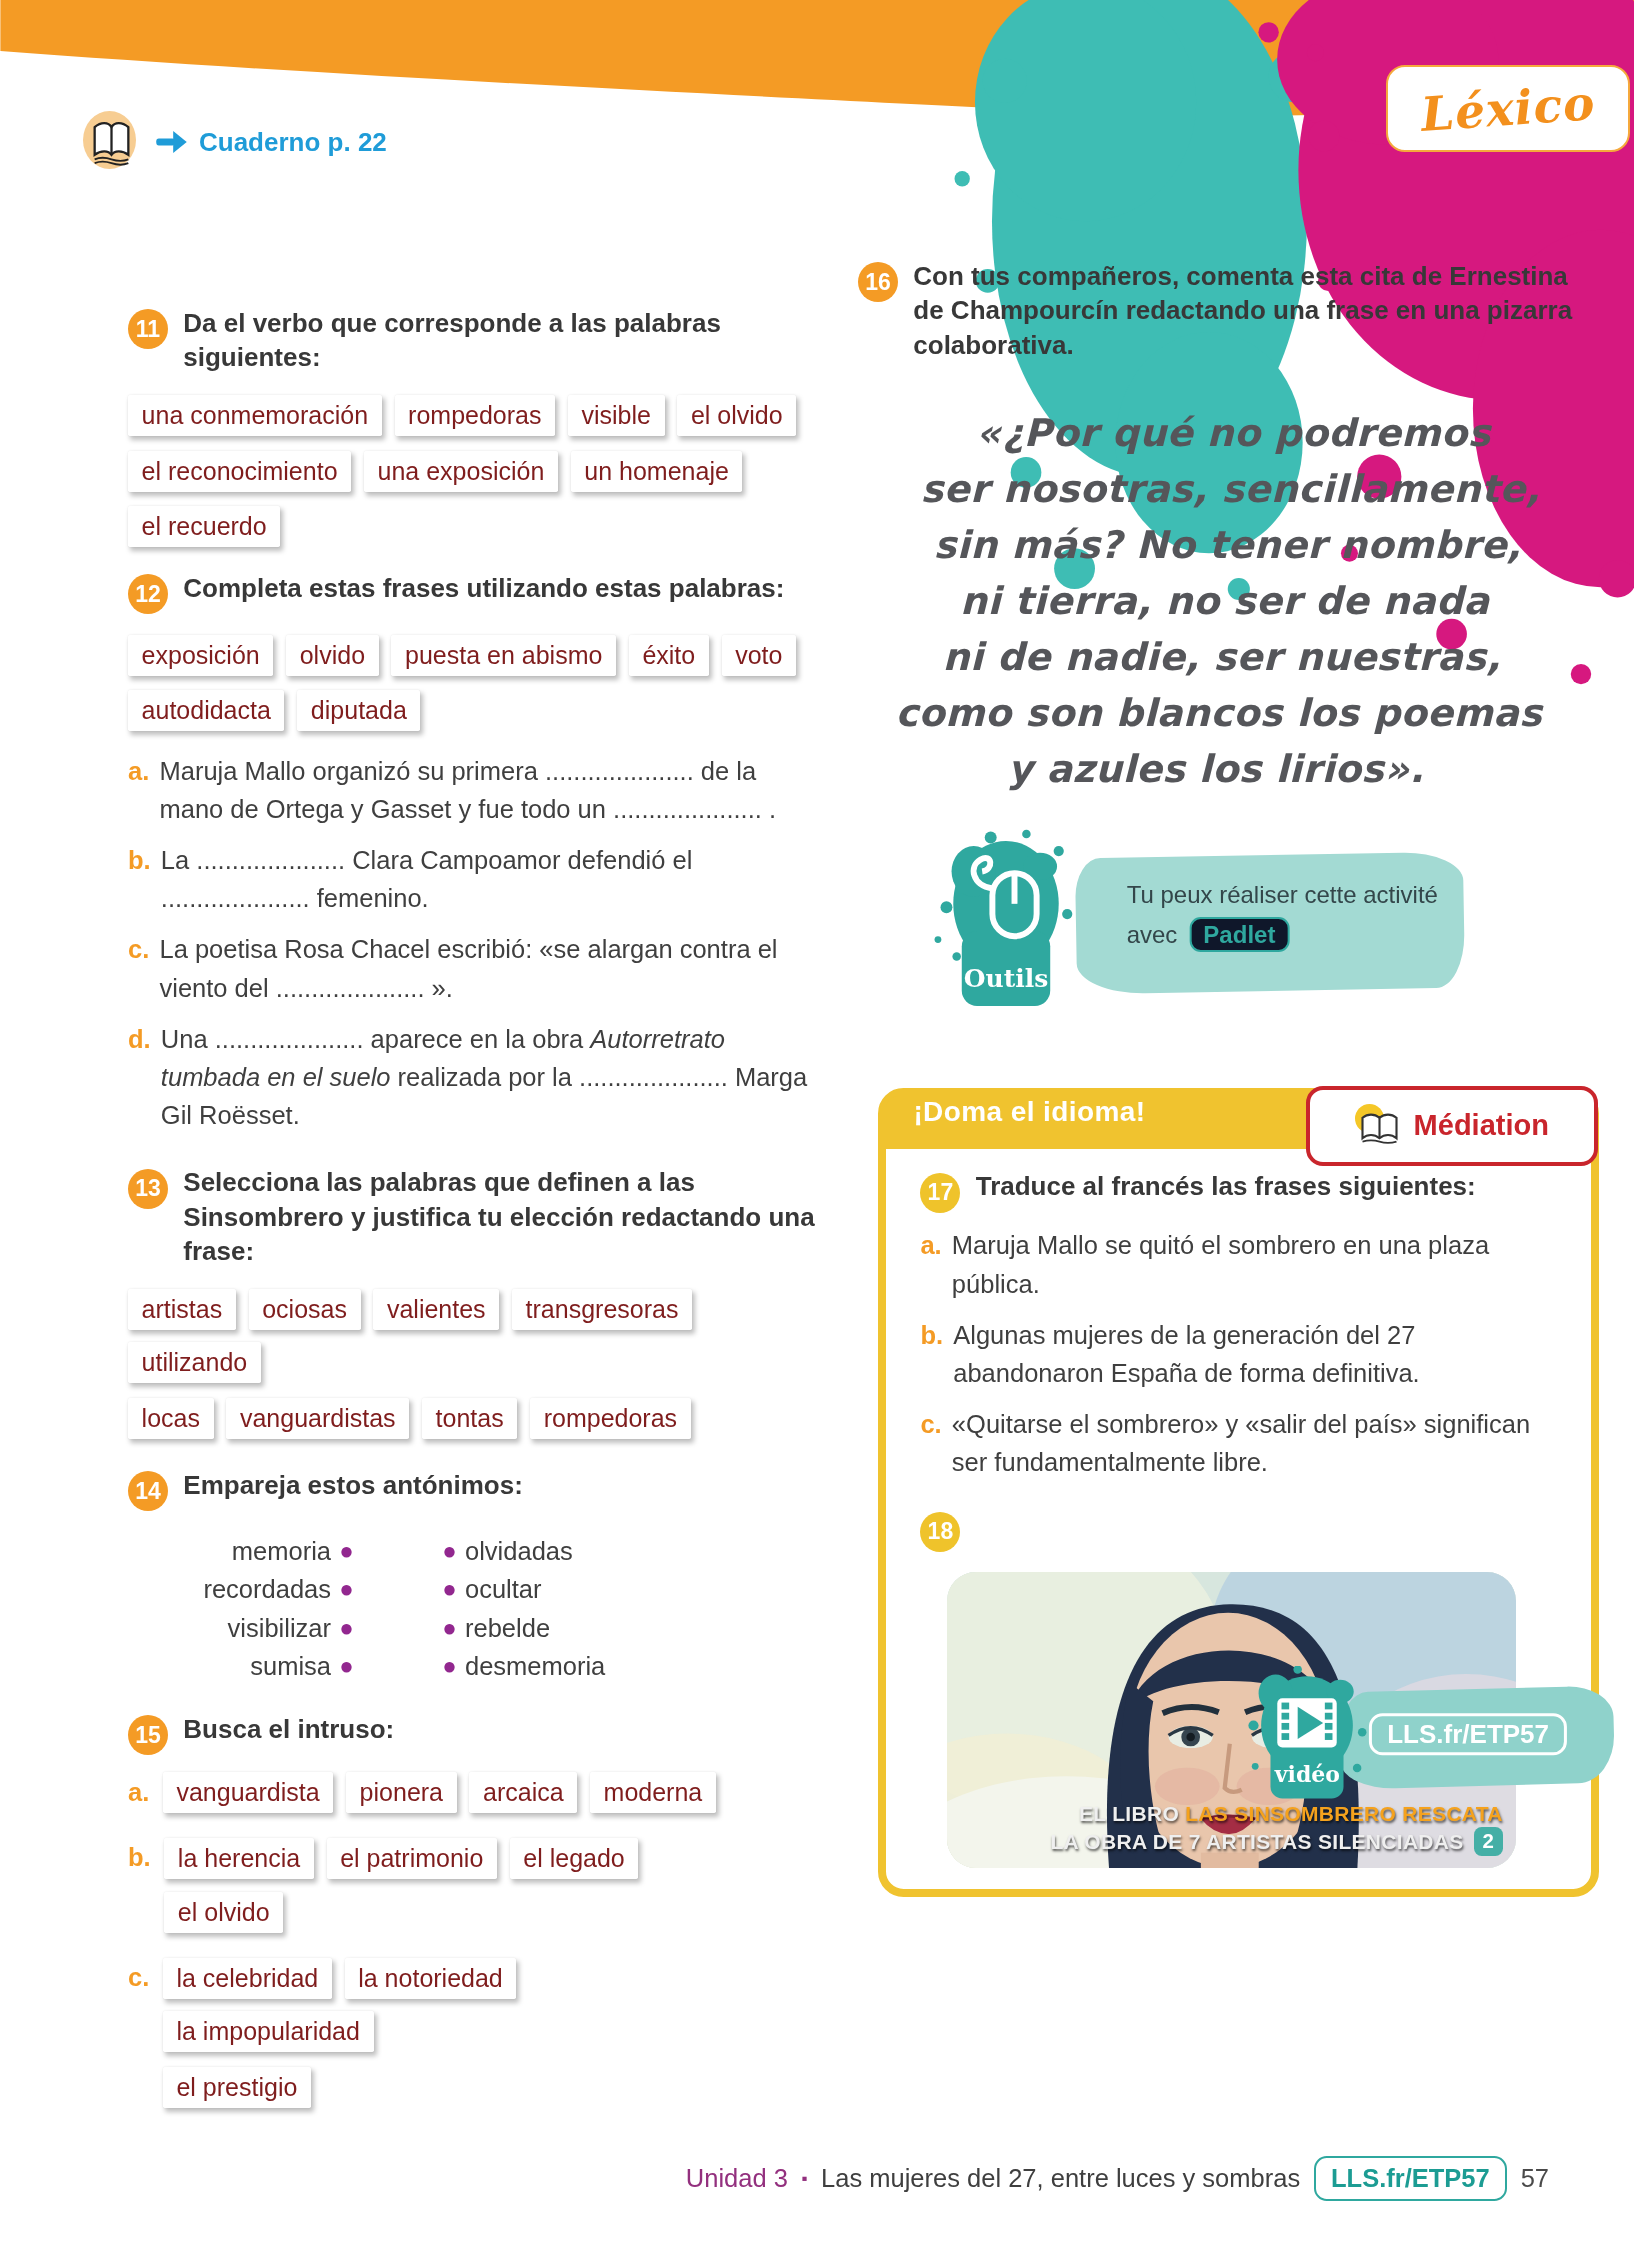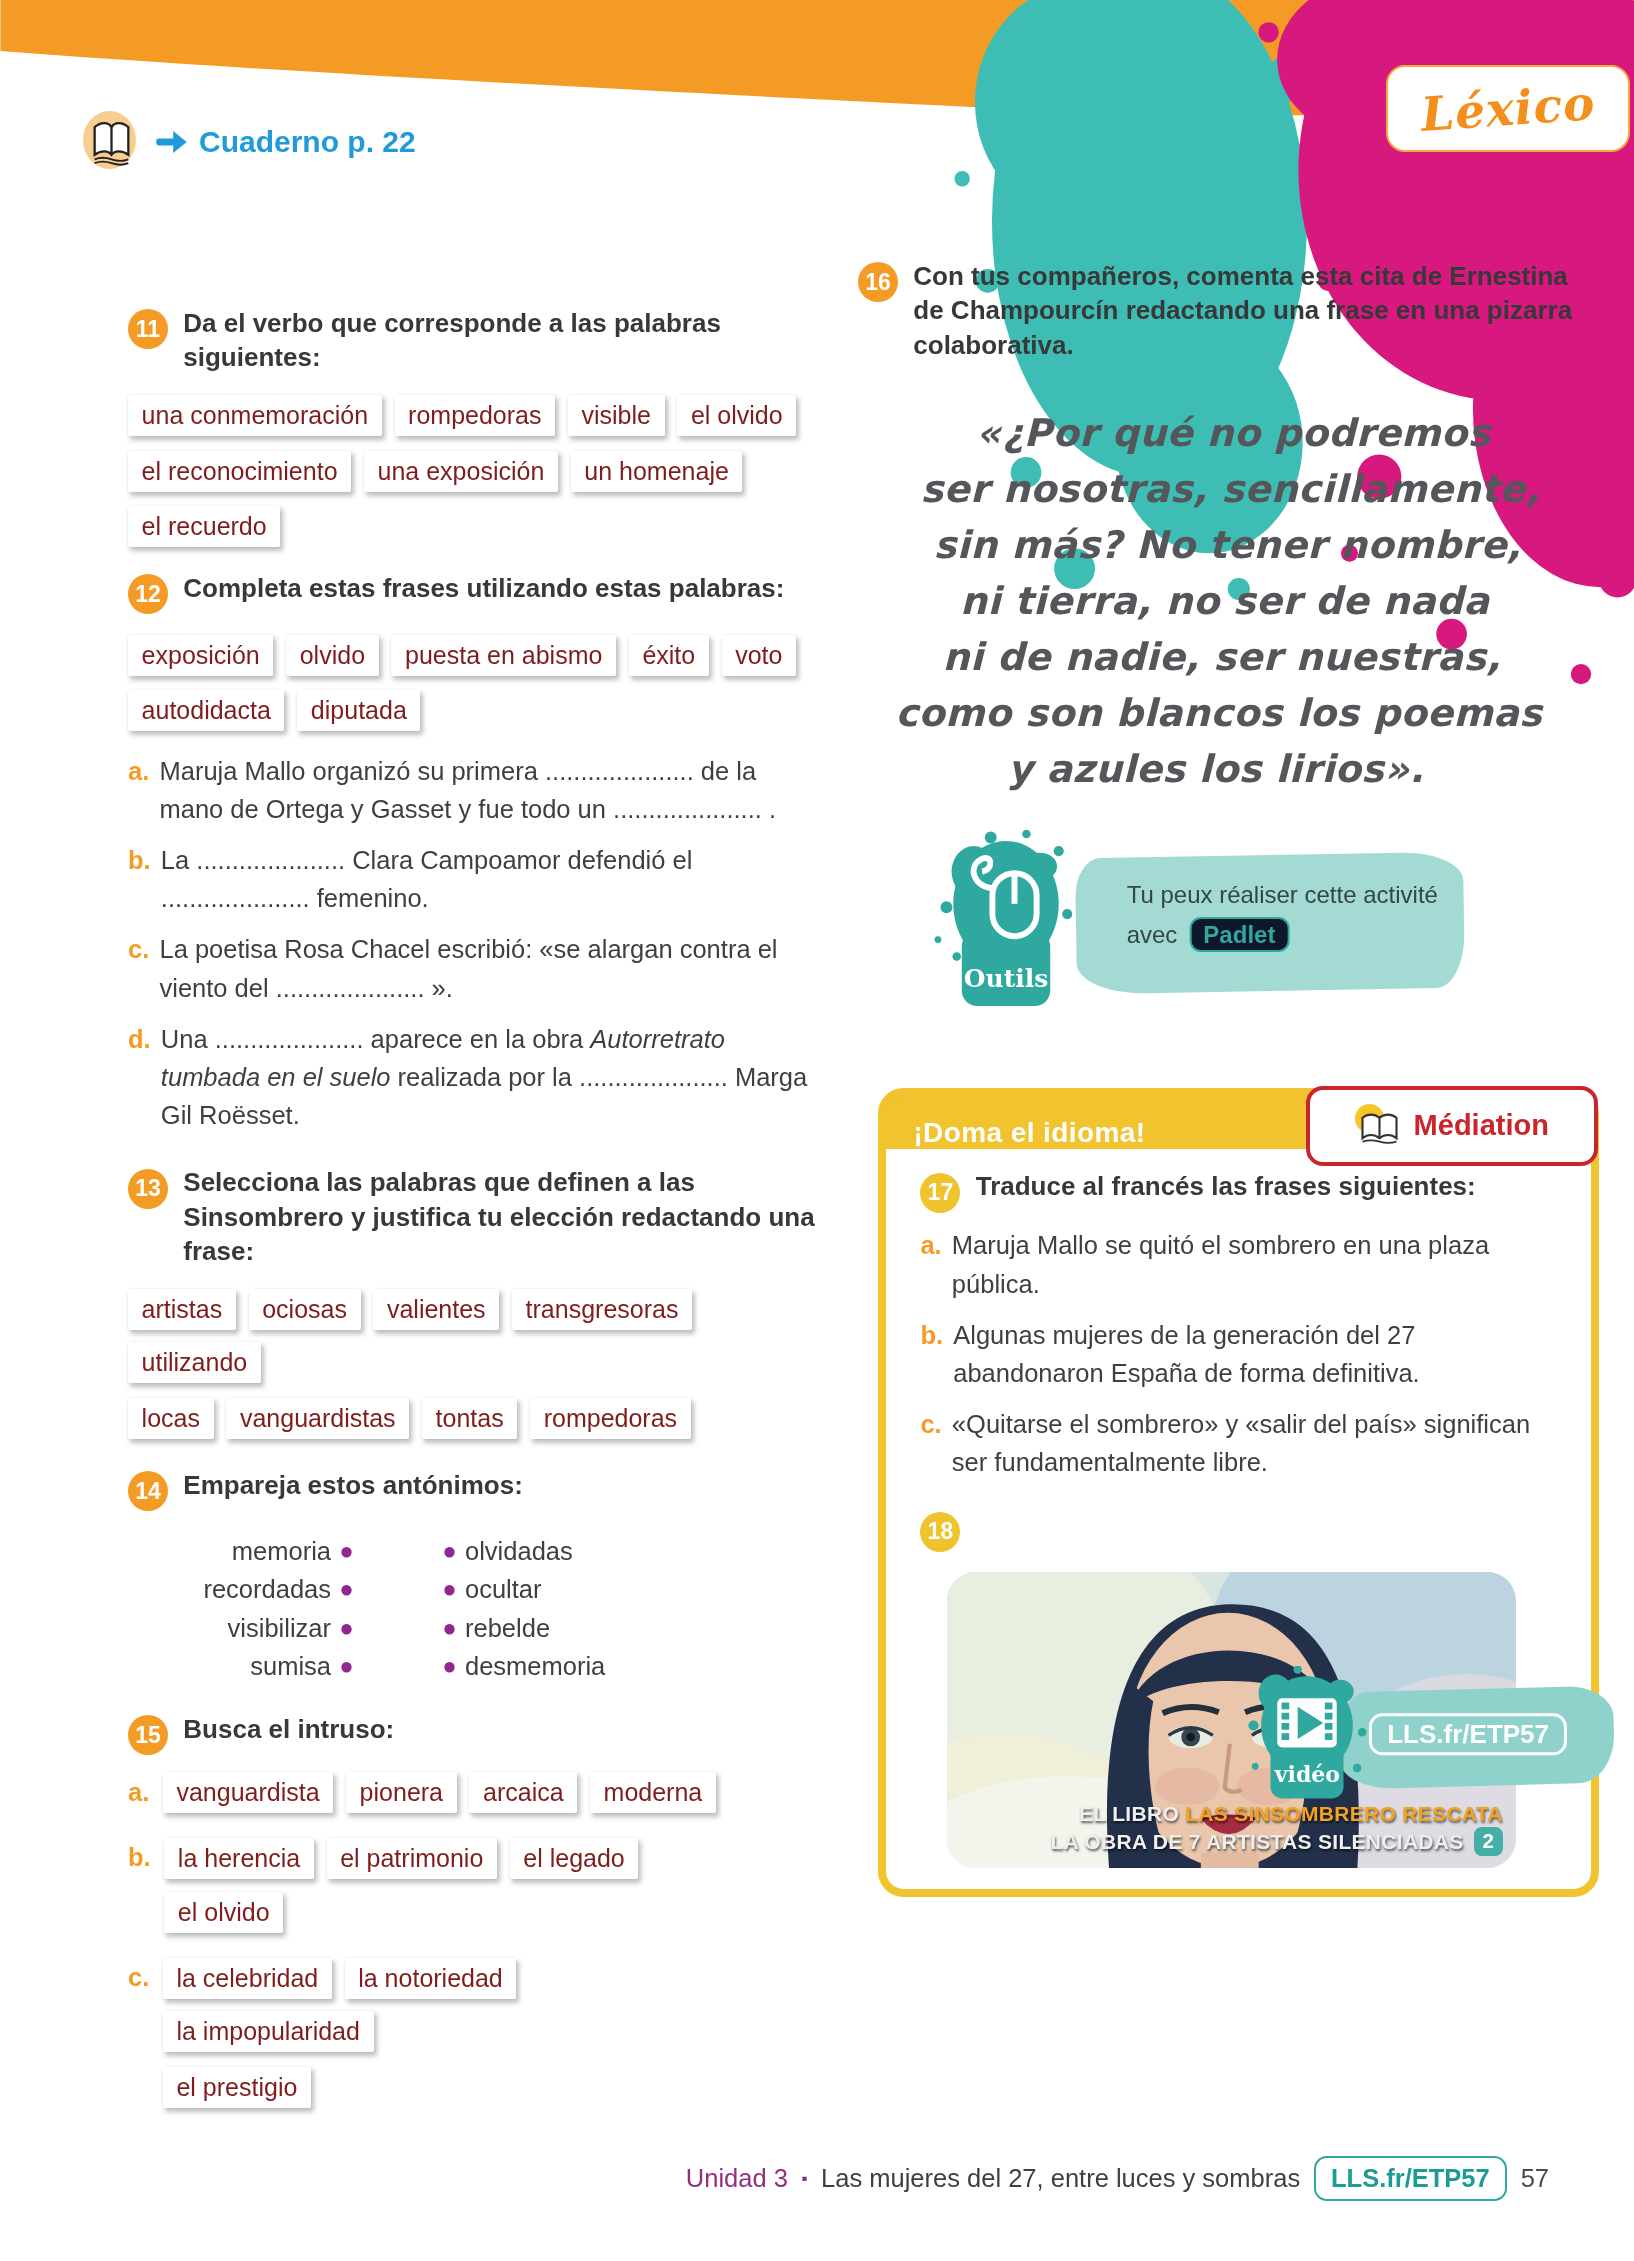--- a/index.html
+++ b/index.html
@@ -11,21 +11,21 @@
   .header-art{position:absolute;left:0;top:0;pointer-events:none;}
   .lexico-box{position:absolute;left:1386px;top:65px;width:240px;height:83px;background:#fff;
       border:2.6px solid #f5a93c;border-radius:19px;display:flex;align-items:center;justify-content:center;z-index:5;}
   .lexico-text{font-family:"DejaVu Serif",serif;font-style:italic;font-weight:bold;font-size:47px;
       color:#f3901d;transform:rotate(-4deg);letter-spacing:0.9px;}
 
   .cuaderno{position:absolute;left:78px;top:109px;display:flex;align-items:center;gap:12px;z-index:4;cursor:pointer;}
   .book-badge{position:relative;width:66px;height:66px;display:flex;align-items:center;justify-content:center;}
   .book-badge .halo{position:absolute;left:5.1px;top:1.7px;width:53px;height:58px;background:#f7cd92;border-radius:50%;}
   .book-badge svg{position:relative;}
-  .cuaderno-label{color:#1f9cd8;font-weight:bold;font-size:30px;}
+  .cuaderno-label{color:#1f9cd8;font-weight:bold;font-size:26px;}
 
   
   .col{position:absolute;top:259px;}
   .col-left{left:128px;width:691px;margin-top:47px;}
   .col-right{left:858px;width:739px;}
 
   .ex-head{display:flex;align-items:flex-start;gap:15.3px;margin-bottom:20.4px;}
   .num{flex:0 0 auto;width:40px;height:40px;border-radius:50%;background:#f49b25;color:#fff;
        display:flex;align-items:center;justify-content:center;font-weight:bold;font-size:23px;margin-top:3.4px;}
   .num.yellow{background:#efc32b;}
@@ -63,21 +63,21 @@
       border-radius:25.5px 60px 29px 68px / 39px 29px 54px 31px;transform:rotate(-1deg);z-index:1;}
   .outils-band-inner{padding:25.5px 0 0 51px;transform:rotate(1deg);}
   .outils-text{font-size:24px;color:#33464a;}
   .outils-line2{margin-top:8.5px;display:flex;align-items:center;gap:12px;}
   .tool-pill{border:2.6px solid #2fa89f;border-radius:11px;background:#0f172a;color:#2fa89f;
       font-weight:bold;font-size:24px;padding:1.7px 12px;cursor:pointer;}
 
   
   .doma{position:relative;margin:61px 0 0 20.4px;width:705px;border:8.5px solid #f0c32f;border-radius:25.5px;
         background:#fff;padding-bottom:20.4px;}
-  .doma-head{height:53px;background:#f0c32f;border-radius:12px 12px 0 0;display:flex;align-items:flex-end;
+  .doma-head{height:53px;background:#f0c32f;border-radius:12px 12px 0 0;display:flex;align-items:flex-start;
         padding-left:27px;}
   .doma-banner{color:#fff;font-weight:bold;font-size:28px;letter-spacing:0.4px;}
   .mediation-tab{position:absolute;top:-10.2px;right:-6.8px;width:284px;height:72px;background:#fff;
         border:4.3px solid #c9252c;border-radius:17px;display:flex;align-items:center;justify-content:center;
         gap:10.2px;z-index:3;}
   .mediation-label{color:#c9252c;font-weight:bold;font-size:29px;}
   .mediation-icon{position:relative;width:48px;height:43px;}
   .mediation-icon .halo{position:absolute;left:0;top:0;width:29px;height:29px;border-radius:50%;background:#f5c727;}
   .mediation-icon svg{position:absolute;left:3.4px;top:6.8px;}
   .doma-body{padding:20.4px 22px 0 34px;}

